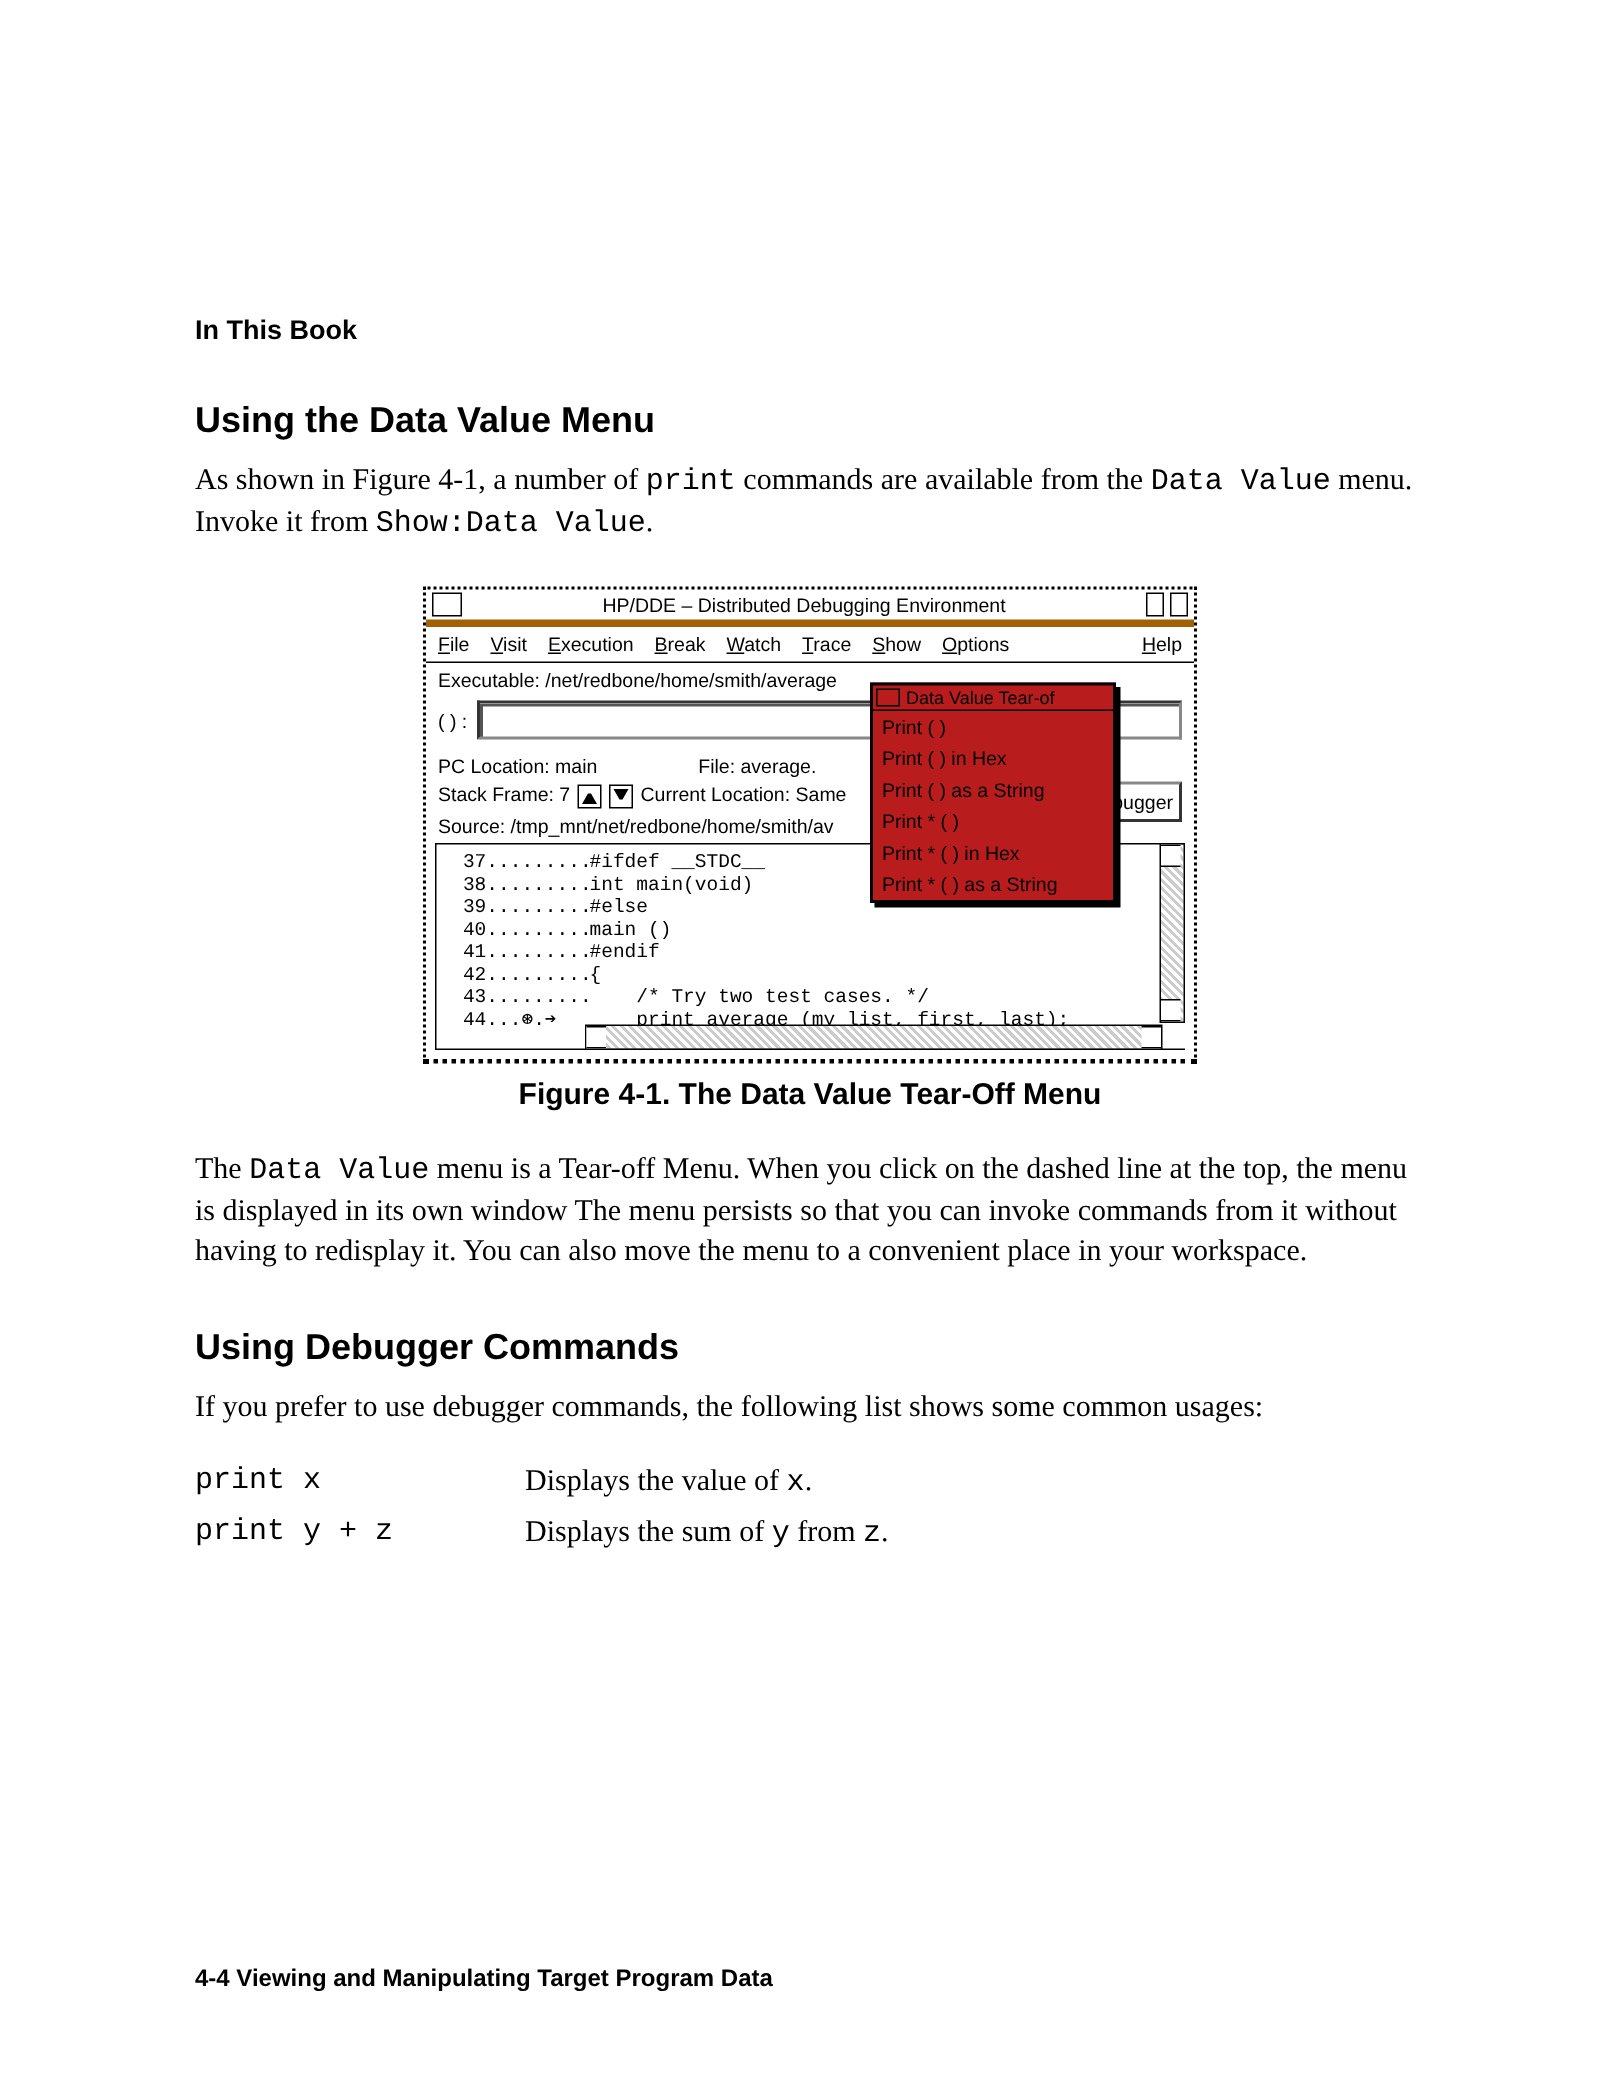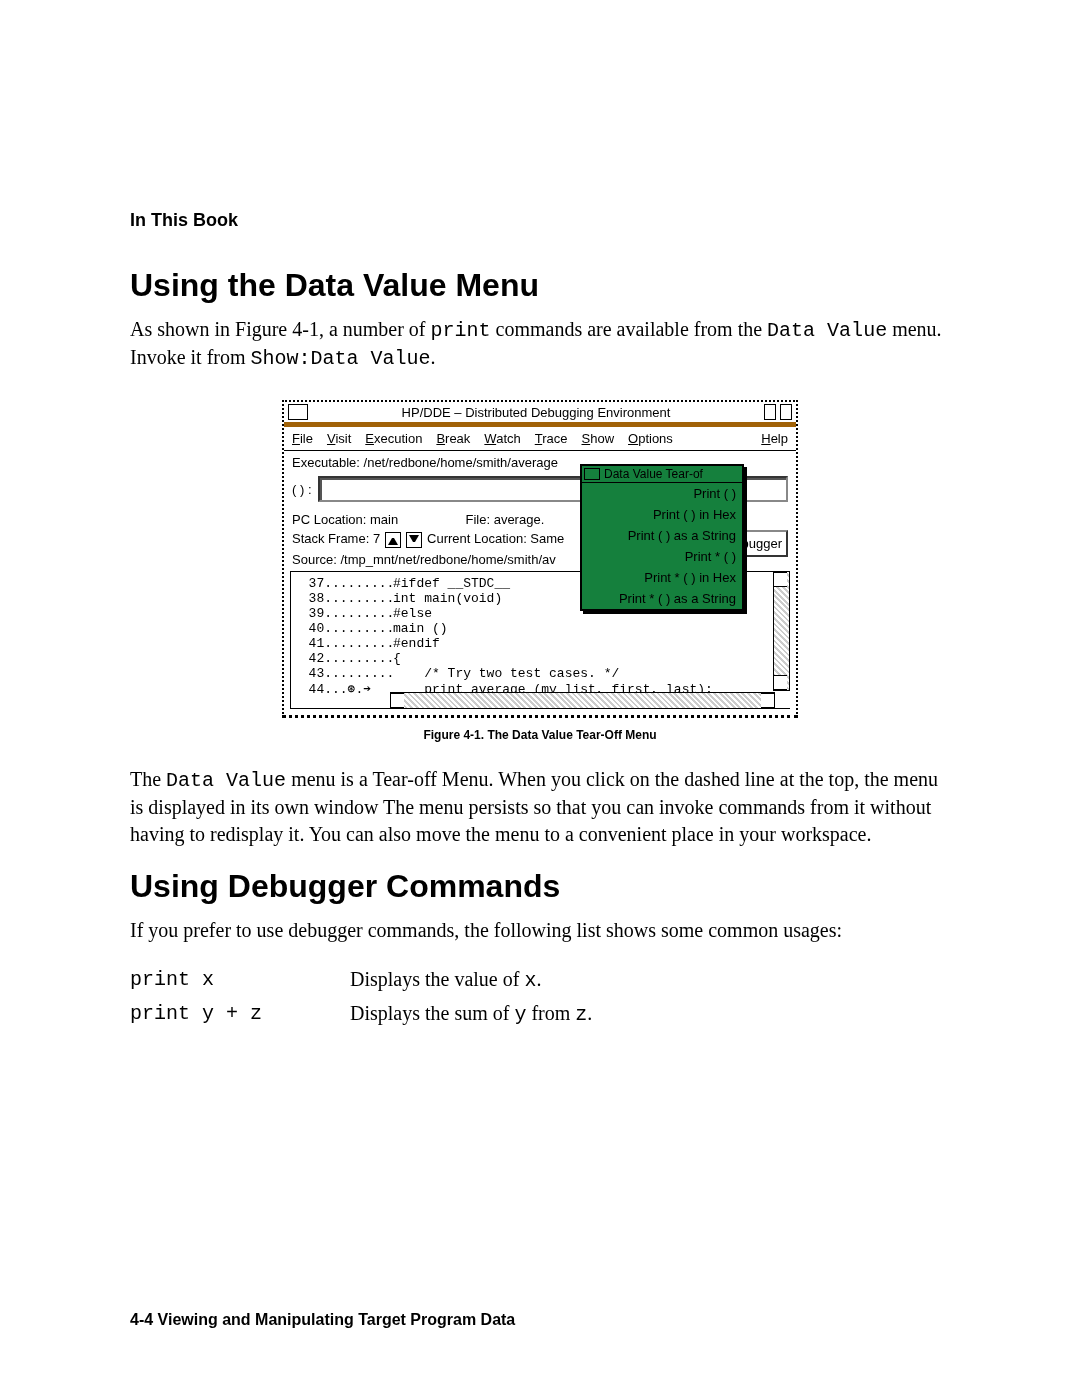--- a/index.html
+++ b/index.html
@@ -18,21 +18,21 @@
   }
   .book-header {
     font-family: Arial, Helvetica, sans-serif;
     font-weight: bold;
     font-size: 18px;
     margin-bottom: 36px;
   }
   h2.section {
     font-family: Arial, Helvetica, sans-serif;
     font-weight: bold;
-    font-size: 32px;
+    font-size: 24px;
     margin: 0 0 12px 0;
   }
   p { margin: 0 0 10px 0; line-height: 1.35; }
   .mono { font-family: "Courier New", Courier, monospace; }
 
   
   .figure-wrap {
     display: flex;
     justify-content: center;
     margin: 28px 0 6px 0;
@@ -144,25 +144,24 @@
     background: repeating-linear-gradient(45deg,#fff,#fff 2px,#ccc 2px,#ccc 4px);
     display:flex; justify-content:space-between;
   }
 
   
   .tearoff {
     position: absolute;
     top: 62px;
     left: 296px;
     width: 160px;
-    background: #15803d;
+    background: #b91c1c;
     border: 2px solid #000;
     box-shadow: 3px 3px 0 #000;
     z-index: 5;
-    text-align: right;
   }
   .tearoff .t-title {
     display:flex; align-items:center; gap:4px;
     border-bottom: 1px solid #000;
     padding: 1px 2px;
     font-size: 12px;
   }
   .tearoff .t-title .sys-btn { width:14px; height:10px; }
   .tearoff .item {
     padding: 3px 6px;
@@ -179,21 +178,21 @@
     font-size: 13px;
     background:#fff;
   }
 
   .window-inner { position: relative; }
 
   .fig-caption {
     text-align: center;
     font-family: Arial, Helvetica, sans-serif;
     font-weight: bold;
-    font-size: 12px;
+    font-size: 20px;
     margin: 10px 0 24px 0;
   }
 
   
   .cmd-table { margin-top: 24px; }
   .cmd-row { display:flex; margin-bottom: 10px; }
   .cmd-row .c1 {
     width: 220px;
     font-family: "Courier New", Courier, monospace;
   }
@@ -298,21 +297,21 @@
       </div>
     </div>
   </div>
 
   <div class="fig-caption">Figure 4-1. The Data Value Tear-Off Menu</div>
 
   <p>
     <span>The </span><span class="mono">Data Value</span><span> menu is a Tear-off Menu. When you click on the dashed line at the top, the menu is displayed in its own window The menu persists so that you can invoke commands from it without having to redisplay it. You can also move the menu to a convenient place in your workspace.</span>
   </p>
 
-  <h2 class="section" style="margin-top:20px">Using Debugger Commands</h2>
+  <h2 class="section" style="margin-top:37px">Using Debugger Commands</h2>
 
   <p>If you prefer to use debugger commands, the following list shows some common usages:</p>
 
   <div class="cmd-table" id="cmd-table">
       <div class="cmd-row">
         <div class="c1">print x</div>
         <div class="c2"><span>Displays the value of </span><span class="mono">x</span><span>.</span></div>
       </div>
       <div class="cmd-row">
         <div class="c1">print y + z</div>

